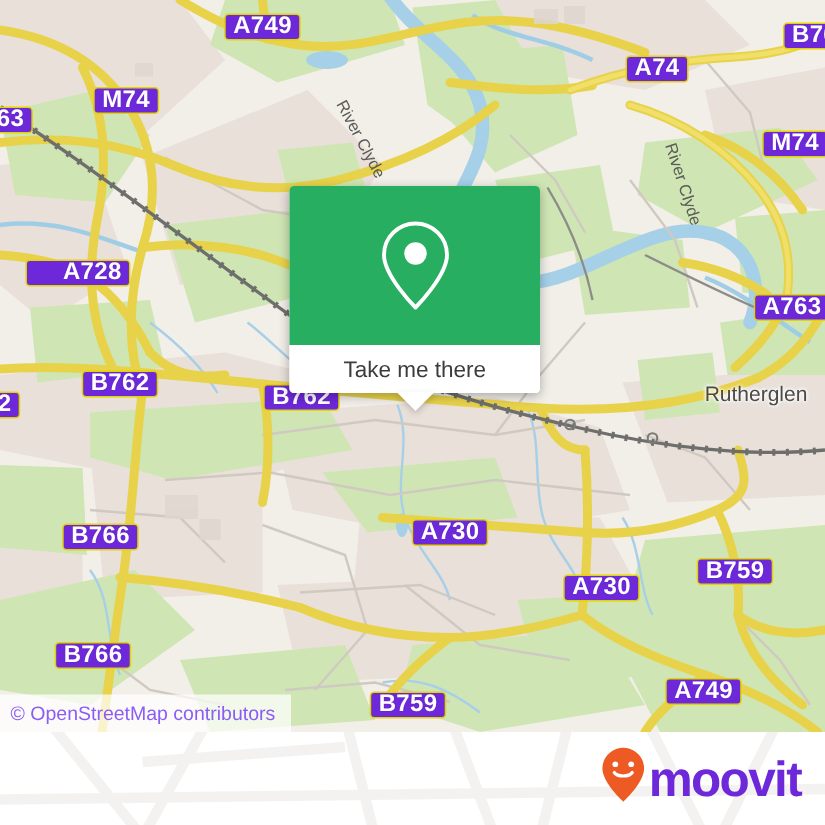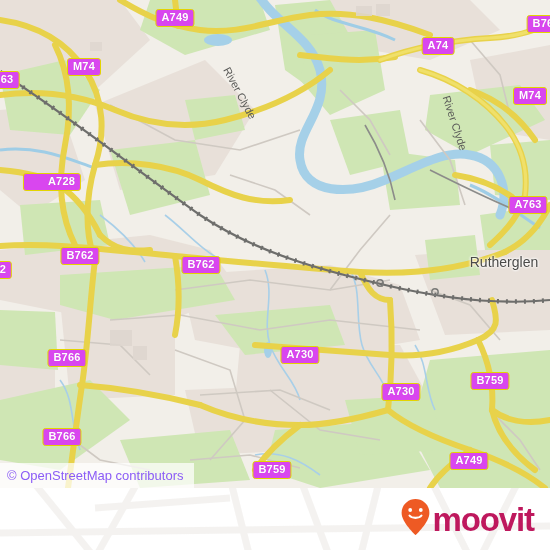--- a/index.html
+++ b/index.html
@@ -16,26 +16,26 @@
     position: absolute; left: 0; top: 0;
     width: 550px; height: 488px;
     background: #f2efe9;
     overflow: hidden;
   }
   #map-svg { position: absolute; left: 0; top: 0; width: 550px; height: 488px; display: block; }
 
   
   .shield {
     position: absolute;
-    background: #d946ef;
+    background: #6d28d9;
     border: 1.6px solid #e3d400;
     border-radius: 3px;
     color: #ffffff;
     font-weight: bold;
-    font-size: 11px;
+    font-size: 16px;
     line-height: 13px;
     padding: 1px 5px 2px 5px;
     letter-spacing: 0.2px;
     text-shadow: 0 0 1px rgba(0,0,0,0.15);
     white-space: nowrap;
     transform: translate(-50%, -50%);
     font-family: "Liberation Sans", sans-serif;
   }
   .place-label {
     position: absolute;
@@ -129,21 +129,21 @@
     z-index: 2;
   }
   #brand {
     position: absolute;
     right: 16px; top: 50%;
     transform: translateY(-50%);
     display: flex; align-items: center;
     z-index: 2;
   }
   #brand-wordmark {
-    color: #be185d;
+    color: #6d28d9;
     font-size: 33px;
     font-weight: bold;
     letter-spacing: -1.1px;
     line-height: 33px;
     margin-left: 1px;
   }
 </style>
 </head>
 <body>
 
@@ -336,20 +336,34 @@
 
     <div id="place-layer">
         <div class="place-label" style="left: 504px; top: 262px;">Rutherglen</div>
       </div>
 
     <div id="water-layer">
         <div class="river-label" style="left: 240px; top: 93px; transform: translate(-50%, -50%) rotate(62deg);">River Clyde</div>
         <div class="river-label" style="left: 455px; top: 123px; transform: translate(-50%, -50%) rotate(72deg);">River Clyde</div>
       </div>
 
+    <div id="popup-card">
+      <div id="popup-green">
+        <span>
+          <svg width="54" height="64" viewBox="0 0 54 64">
+            <path d="M27 4 C15.4 4 6 13.4 6 25 C6 39 27 60 27 60 C27 60 48 39 48 25 C48 13.4 38.6 4 27 4 Z" fill="none" stroke="#ffffff" stroke-width="2.6" stroke-linejoin="round"></path>
+            <circle cx="27" cy="24" r="7.5" fill="#ffffff"></circle>
+          </svg>
+        </span>
+      </div>
+      <div id="popup-action">
+        <span>Take me there</span>
+      </div>
+      <div id="popup-tail"></div>
+    </div>
 
     <div id="attribution">
       <span>© OpenStreetMap contributors</span>
     </div>
   </div>
 
   <div id="footer">
     <svg id="footer-watermark" viewBox="0 0 550 62">
       <g fill="none" stroke="#e7e4e0" stroke-width="7">
         <path d="M30,-10 L95,70"></path>

